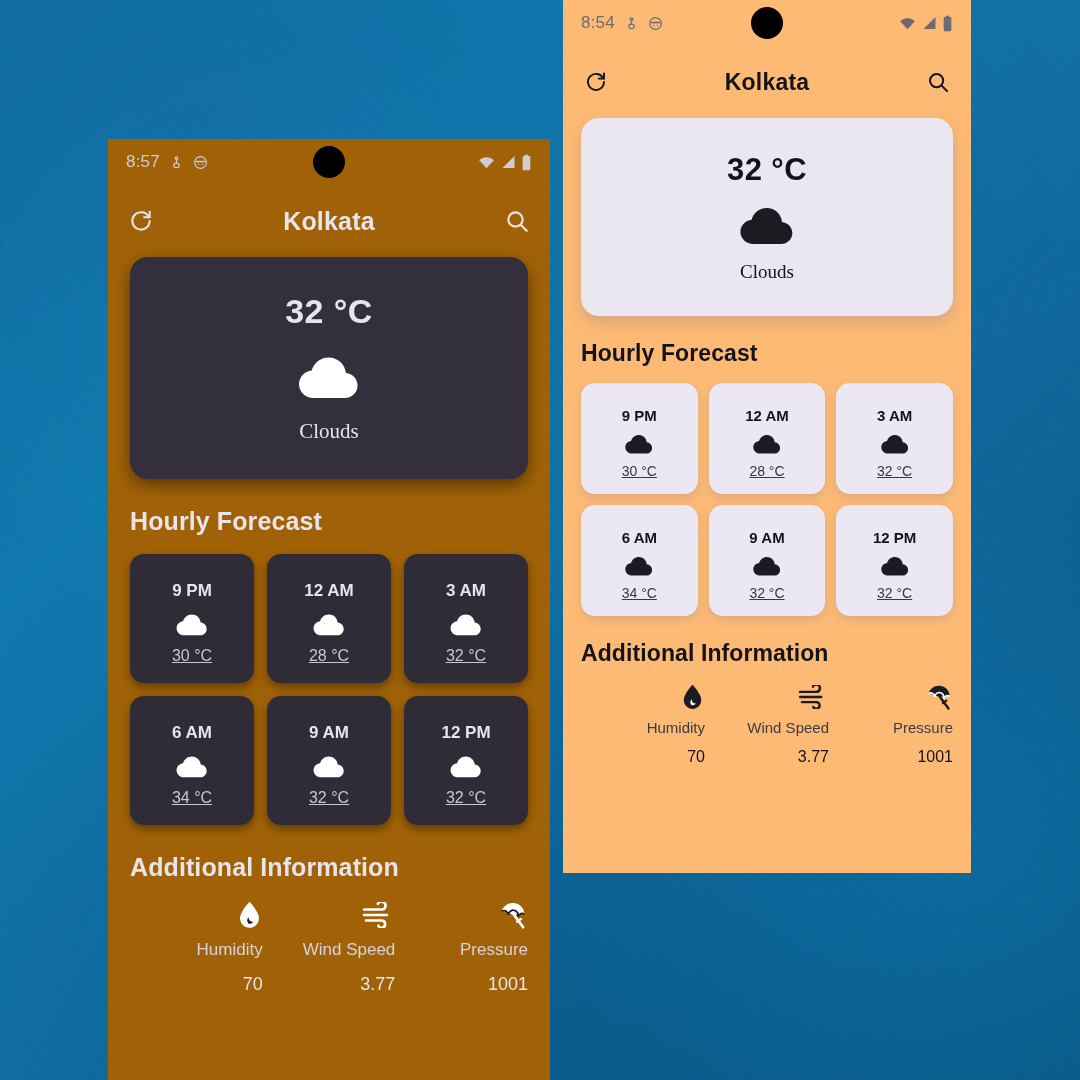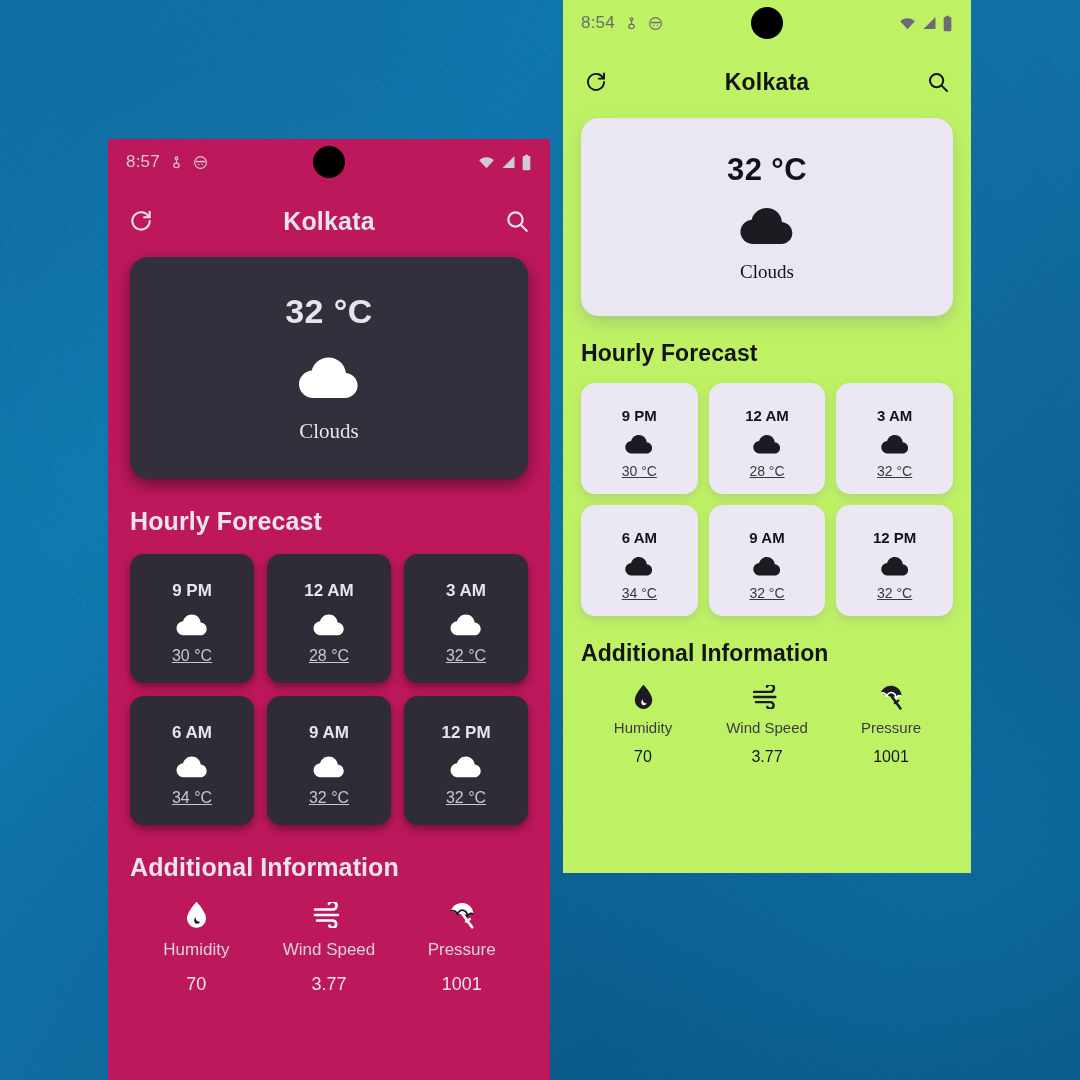--- a/index.html
+++ b/index.html
@@ -37,31 +37,31 @@
     position: absolute;
     overflow: hidden;
   }
 
   
   .phone-dark {
     left: 108px;
     top: 139px;
     width: 442px;
     height: 941px;
-    background: #be185d;
+    background: #a16207;
     color: #e7e4ea;
   }
 
   
   .phone-light {
     left: 563px;
     top: 0px;
     width: 408px;
     height: 873px;
-    background: #bef264;
+    background: #fdba74;
     color: #15131a;
   }
 
   
   .status-bar {
     position: relative;
     display: flex;
     align-items: center;
     height: 46px;
     padding: 0 18px;
@@ -222,21 +222,21 @@
   .phone-light .hour-temp { color: #3a3740; }
 
   
   .info-row {
     display: grid;
     grid-template-columns: repeat(3, 1fr);
   }
   .info-item {
     display: flex;
     flex-direction: column;
-    align-items: center;
+    align-items: flex-end;
   }
   .info-icon {
     height: 30px;
     display: flex;
     align-items: center;
     justify-content: center;
     margin-bottom: 10px;
   }
   .phone-light .info-icon { height: 28px; margin-bottom: 8px; }
   .info-label {

